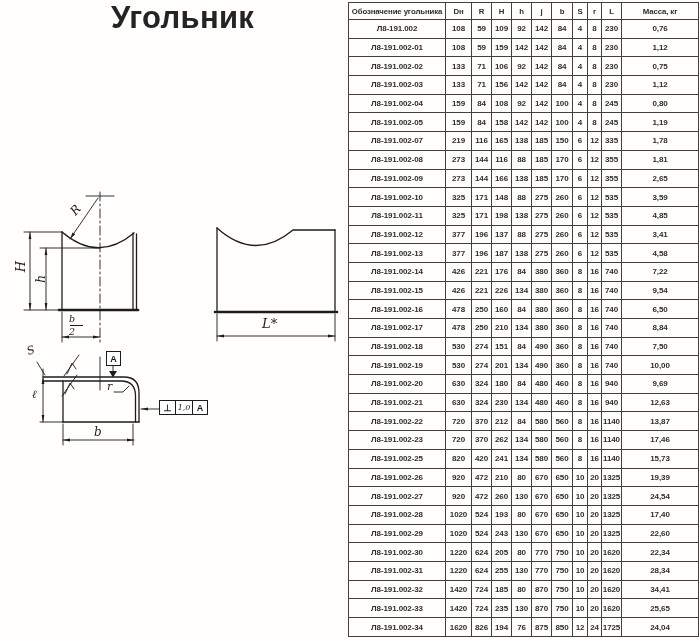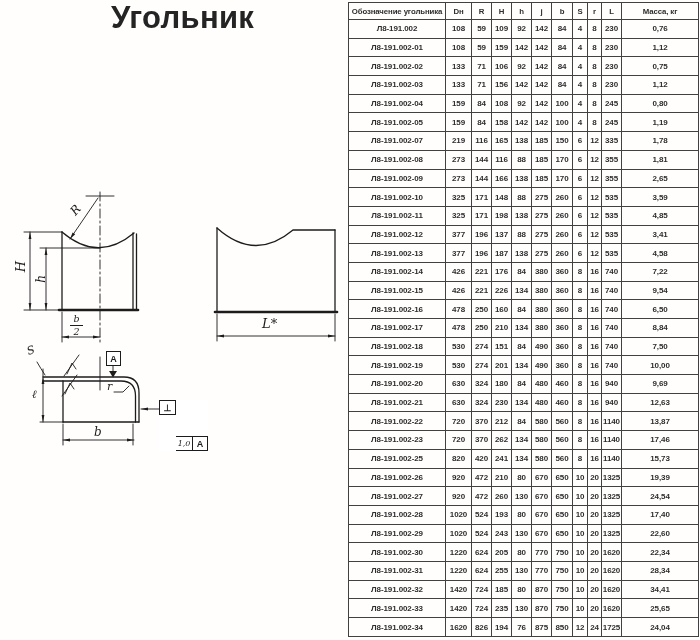--- a/index.html
+++ b/index.html
@@ -8,36 +8,36 @@
   
   .left-panel{position:absolute;left:10px;top:0;width:348px;height:640px;}
   .title{position:absolute;left:20px;top:0px;width:305px;text-align:center;
          font-size:31px;font-weight:600;color:#242424;letter-spacing:.3px;}
   .draw-svg{position:absolute;left:0;top:0;}
   .dlabel{position:absolute;font-family:"DejaVu Serif",serif;font-style:italic;
           color:#1c1c1c;line-height:1;}
   .lab-H{left:5px;top:260px;font-size:13px;transform:rotate(-90deg);}
   .lab-h{left:27px;top:273px;font-size:12px;transform:rotate(-90deg);}
   .lab-R{left:61px;top:204px;font-size:12px;transform:rotate(-48deg);}
-  .frac{position:absolute;left:59px;top:313px;width:15px;text-align:center;
+  .frac{position:absolute;left:59px;top:313px;width:15px;text-align:left;
         font-family:"DejaVu Serif",serif;font-style:italic;font-size:9.5px;color:#1c1c1c;}
   .frac .bar{display:block;height:1px;background:#1c1c1c;margin:0.5px 1px;}
   .lab-Lflat{left:252px;top:317px;font-size:13px;}
   .lab-r{left:97px;top:381px;font-size:11px;}
   .lab-b3{left:84px;top:426px;font-size:12px;}
   .lab-S{left:17px;top:345px;font-size:11px;transform:rotate(-20deg);}
   .lab-l{left:22px;top:389px;font-size:11px;}
   .datum-box{position:absolute;left:96px;top:351px;width:13px;height:13px;
              border:1.3px solid #1c1c1c;display:flex;align-items:center;justify-content:center;
              font-family:"Liberation Sans",sans-serif;font-size:9px;font-weight:700;
              font-style:normal;color:#1c1c1c;background:#fff;}
   .fcf{position:absolute;left:149px;top:400px;display:flex;background:#fff;}
   .fcf .cell{border:1.3px solid #1c1c1c;height:13px;display:flex;align-items:center;
              justify-content:center;color:#1c1c1c;}
-  .fcf .cell+.cell{border-left:none;margin-top:36px;}
+  .fcf .cell+.cell{border-left:none;}
   .fcf-sym{width:15px;font-size:9px;font-weight:700;}
   .fcf-val{width:16px;font-size:8px;font-style:italic;font-family:"DejaVu Serif",serif;}
   .fcf-dat{width:14px;font-size:9px;font-weight:700;}
   
   .table-wrap{position:absolute;left:348px;top:2px;width:350px;height:636px;}
   table.spec{border-collapse:collapse;table-layout:fixed;width:350px;height:635px;
              font-family:"Liberation Sans",sans-serif;}
   table.spec th,table.spec td{border:1px solid #414141;padding:0;text-align:center;
              vertical-align:middle;overflow:hidden;white-space:nowrap;
              font-size:8px;font-weight:700;color:#2e2e2e;letter-spacing:-0.1px;}

